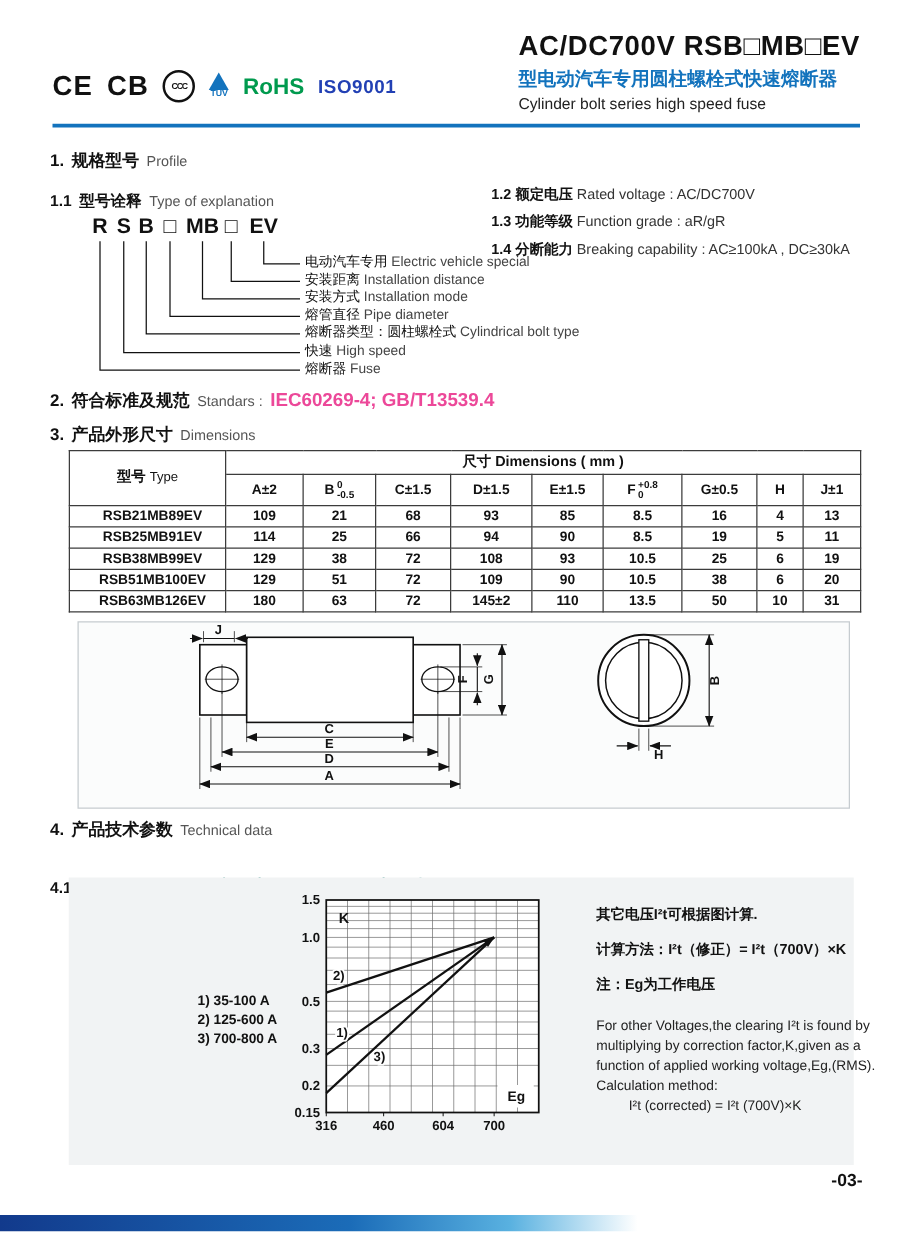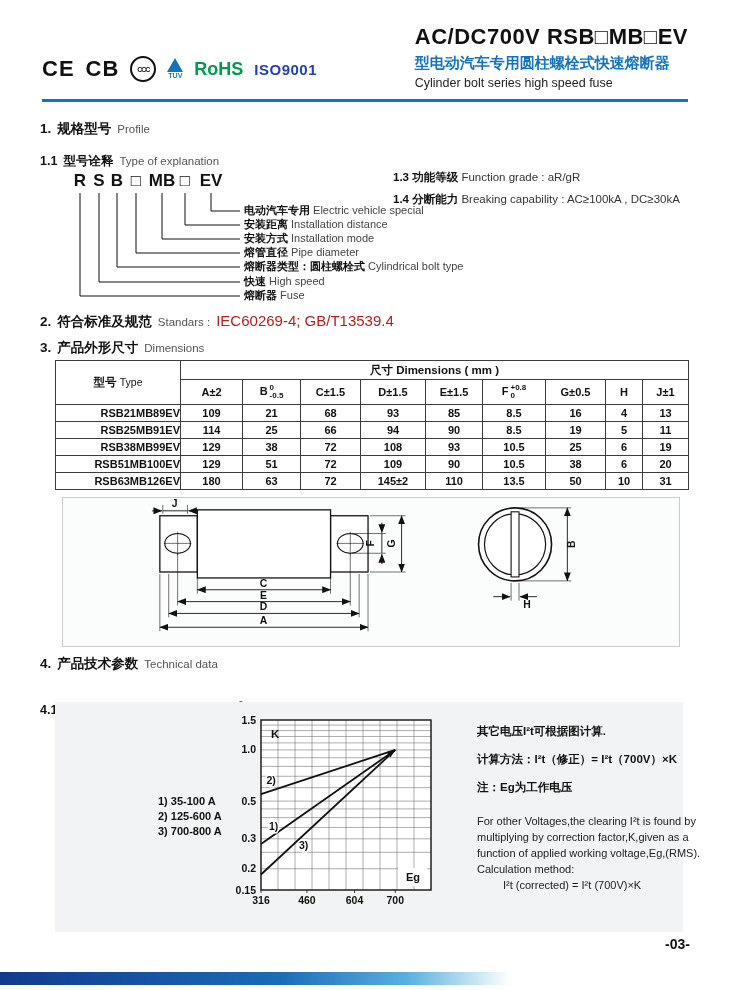--- a/index.html
+++ b/index.html
@@ -23,46 +23,46 @@
   .title-model{font-size:22px;font-weight:bold;letter-spacing:0.5px;}
   .title-cn{font-size:15px;font-weight:bold;color:var(--accent,#1373bd);margin-top:4px;}
   .title-en{font-size:12.5px;color:#222;margin-top:3px;}
   .header-rule{position:absolute;left:42px;top:99px;width:646px;height:3px;background:var(--accent,#1373bd);}
 
   
   .sec-head{position:absolute;display:flex;align-items:baseline;gap:6px;white-space:nowrap;}
   .sec-no{font-weight:bold;font-size:13.5px;}
   .sec-cn{font-weight:bold;font-size:13.5px;}
   .sec-en{font-size:11.5px;color:#555;}
-  .std-val{font-weight:normal;font-size:15px;color:#b91c1c;}
+  .std-val{font-weight:bold;font-size:15px;color:#ec4899;}
 
   
   .code-area{position:absolute;left:40px;top:143px;width:650px;height:172px;}
   .sub-head{position:absolute;left:0;top:10px;display:flex;align-items:baseline;gap:6px;text-align:right;}
   .sub-no,.sub-cn{font-weight:bold;font-size:12.5px;}
   .sub-en{font-size:11.5px;color:#555;}
   .code-letter{position:absolute;top:28px;transform:translateX(-50%);
                font-size:17px;font-weight:bold;}
   .code-svg{position:absolute;left:0;top:0;width:650px;height:172px;}
   .code-label{position:absolute;white-space:nowrap;font-size:11px;line-height:13px;}
-  .code-label .cn{font-weight:bold;color:#111;text-align:center;}
+  .code-label .cn{font-weight:normal;color:#111;text-align:center;}
   .code-label .en{color:#444;}
   .spec-line{position:absolute;left:353px;white-space:nowrap;font-size:11.5px;}
   .spec-line .no,.spec-line .cn{font-weight:bold;}
   .spec-line .en{color:#333;}
 
   
   .dims-table{position:absolute;left:55px;top:360px;width:633px;border-collapse:collapse;
               table-layout:fixed;font-size:11px;font-weight:700;color:#111;}
   .dims-table th,.dims-table td{border:1px solid #3c3c3c;text-align:center;padding:0;
               height:17px;line-height:15px;overflow:hidden;background:#fff;}
   .dims-table .h1{height:19px;font-weight:bold;font-size:11.5px;}
   .dims-table .h2{height:25px;font-weight:bold;}
   .dims-table .type-head{font-weight:bold;font-size:11.5px;}
-  .dims-table .type-cell{text-align:right;padding-left:8px;}
+  .dims-table .type-cell{text-align:center;padding-left:8px;}
   .tolstack{display:inline-flex;flex-direction:column;font-size:8px;line-height:8.5px;
             font-weight:700;vertical-align:middle;margin-left:2px;text-align:left;}
 
   
   .figure-box{position:absolute;left:62px;top:497px;width:618px;height:150px;
               background:#fbfcfc;border:1px solid #c6ccd0;}
   .figure-box svg{display:block;}
   .fig-label{font-size:10.5px;font-weight:bold;fill:#111;}
 
   
@@ -158,20 +158,25 @@
     </div>
     <div class="code-label" style="left:204px;top:132px" data-name="code-label-high-speed">
       <span class="cn" data-name="code-label-cn">快速</span>
       <span class="en" data-name="code-label-en">High speed</span>
     </div>
     <div class="code-label" style="left:204px;top:146px" data-name="code-label-fuse">
       <span class="cn" data-name="code-label-cn">熔断器</span>
       <span class="en" data-name="code-label-en">Fuse</span>
     </div>
 
+    <div class="spec-line" style="top:5px" data-name="spec-rated-voltage">
+      <span class="no" data-name="spec-number">1.2</span>
+      <span class="cn" data-name="spec-title-cn">额定电压</span>
+      <span class="en" data-name="spec-value">Rated voltage : AC/DC700V</span>
+    </div>
     <div class="spec-line" style="top:27px" data-name="spec-function-grade">
       <span class="no" data-name="spec-number">1.3</span>
       <span class="cn" data-name="spec-title-cn">功能等级</span>
       <span class="en" data-name="spec-value">Function grade : aR/gR</span>
     </div>
     <div class="spec-line" style="top:49px" data-name="spec-breaking-capability">
       <span class="no" data-name="spec-number">1.4</span>
       <span class="cn" data-name="spec-title-cn">分断能力</span>
       <span class="en" data-name="spec-value">Breaking capability : AC≥100kA , DC≥30kA</span>
     </div>

